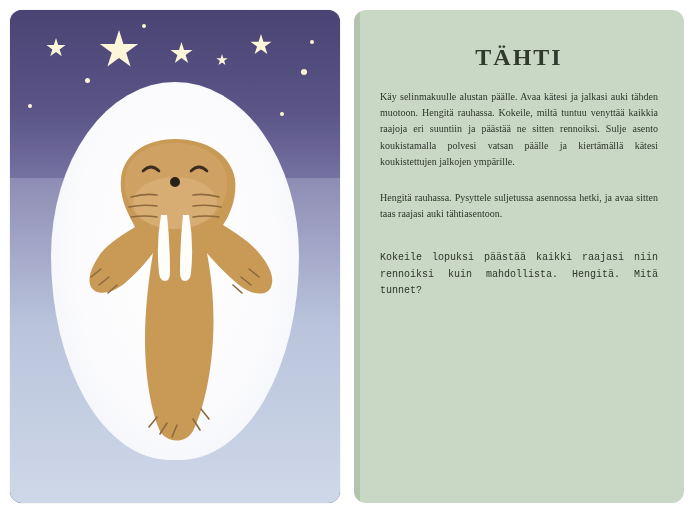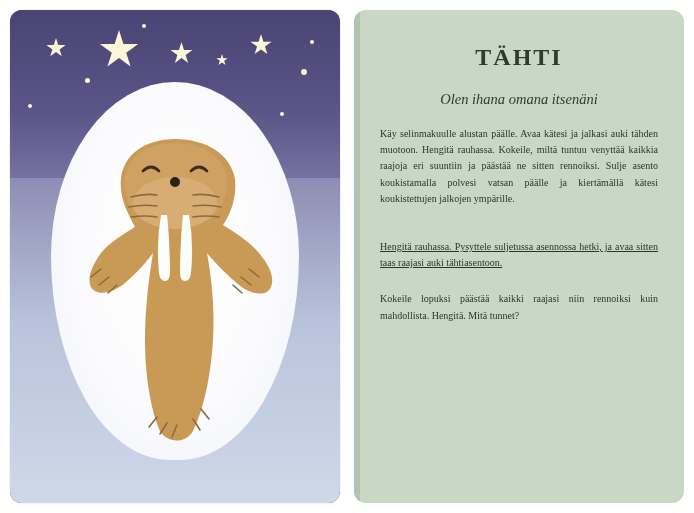--- a/index.html
+++ b/index.html
@@ -112,22 +112,22 @@
     margin: 20px 0 0 0;
   }
   .body-text {
     margin: 18px 0 0 0;
     font-size: 10px;
     line-height: 1.62;
     color: #2b362a;
     text-align: justify;
     hyphens: auto;
   }
-  .body-text.p2 { margin-top: 32px; text-decoration: underline; }
-  .body-text.p3 { margin-top: 20px; }
+  .body-text.p2 { margin-top: 20px; }
+  .body-text.p3 { margin-top: 28px; font-family: Liberation Mono, monospace; }
 </style>
 </head>
 <body>
 
 <div class="page">
 
   <div class="card-left">
     <div class="sky"></div>
     <div class="ground"></div>
 
@@ -185,19 +185,18 @@
       <path d="M76 222 l-10 8 M84 230 l-10 8 M92 238 l-9 8" stroke="#8c6a3d" stroke-width="1.6" stroke-linecap="round" fill="none"></path>
       <path d="M224 222 l10 8 M216 230 l10 8 M208 238 l9 8" stroke="#8c6a3d" stroke-width="1.6" stroke-linecap="round" fill="none"></path>
       <path d="M132 370 l-8 10 M142 376 l-7 11 M152 378 l-5 12" stroke="#8c6a3d" stroke-width="1.6" stroke-linecap="round" fill="none"></path>
       <path d="M176 362 l8 10 M168 372 l7 11" stroke="#8c6a3d" stroke-width="1.6" stroke-linecap="round" fill="none"></path>
     </svg>
   </div>
 
   <div class="card-right">
     <div class="spine"></div>
     <h1 class="title">TÄHTI</h1>
-    <p class="subtitle">Olen ihana omana itsenäni</p>
     <p class="body-text p1">Käy selinmakuulle alustan päälle. Avaa kätesi ja jalkasi auki tähden muotoon. Hengitä rauhassa. Kokeile, miltä tuntuu venyttää kaikkia raajoja eri suuntiin ja päästää ne sitten rennoiksi. Sulje asento koukistamalla polvesi vatsan päälle ja kiertämällä kätesi koukistettujen jalkojen ympärille.</p>
     <p class="body-text p2">Hengitä rauhassa. Pysyttele suljetussa asennossa hetki, ja avaa sitten taas raajasi auki tähtiasentoon.</p>
     <p class="body-text p3">Kokeile lopuksi päästää kaikki raajasi niin rennoiksi kuin mahdollista. Hengitä. Mitä tunnet?</p>
   </div>
 
 </div>
 
 </body></html>

